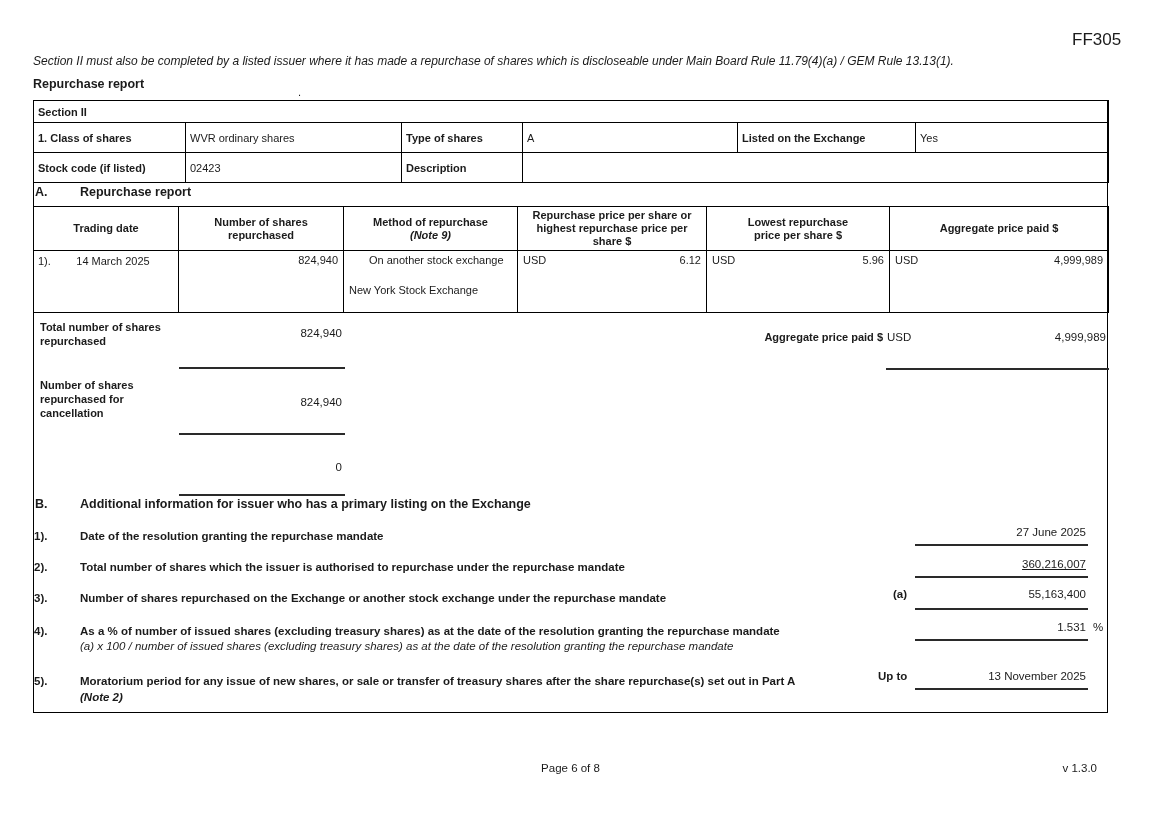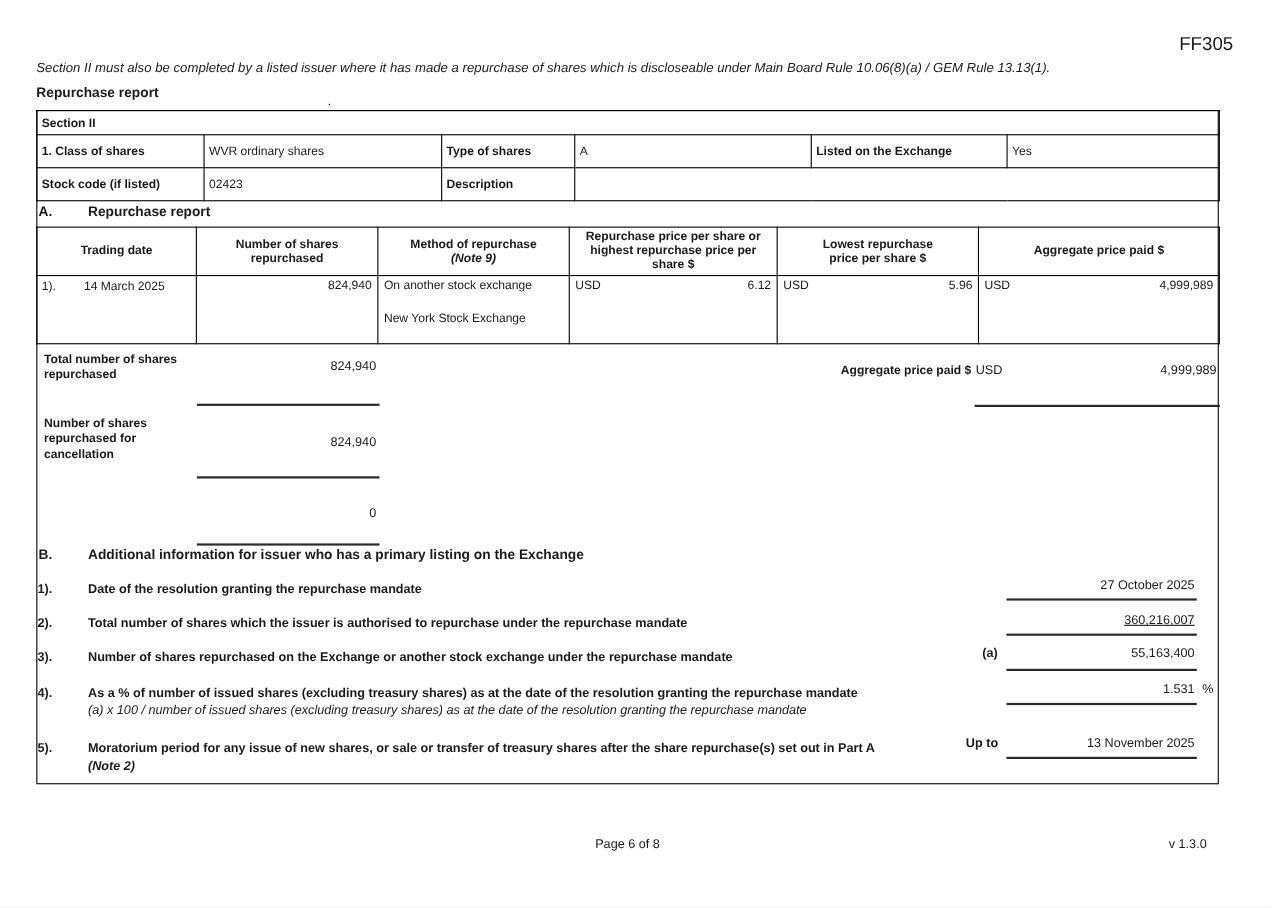--- a/index.html
+++ b/index.html
@@ -30,21 +30,21 @@
   .t-main tr.hrow td{height:38px;text-align:center;font-weight:bold;vertical-align:middle;padding:2px;}
   .t-main tr.drow td{height:55px;vertical-align:top;padding:3px 5px;}
   .hd{white-space:pre-line;line-height:13px;margin:0 auto;}
   .w122{max-width:122px;}
   .w118{max-width:118px;}
   .cell-trading{position:relative;}
   .idx{position:absolute;left:4px;top:4px;}
   .tdate{text-align:center;padding-left:14px;line-height:13px;padding-top:1px;}
   .split{display:flex;justify-content:space-between;line-height:13px;}
   .m2{margin-top:17px;line-height:13px;}
-  .ln1{line-height:13px;}
+  .ln1{line-height:13px;margin-left:20px;}
 
   .tot-label{font-size:11px;font-weight:bold;line-height:14px;width:150px;}
   .tot-value{font-size:11.5px;width:163px;text-align:right;}
   .uline{height:2px;background:#2a2a2a;}
 
   .sec-letter{font-size:12.5px;font-weight:bold;}
   .sec-title{font-size:12.5px;font-weight:bold;white-space:nowrap;}
 
   .b-num{font-size:11.5px;font-weight:bold;}
   .b-label{font-size:11.5px;font-weight:bold;white-space:nowrap;}
@@ -56,21 +56,21 @@
 
   .footer-page{left:33px;top:762px;width:1075px;text-align:center;font-size:11.5px;}
   .footer-ver{left:995px;top:762px;width:102px;text-align:right;font-size:11.5px;}
 </style>
 </head>
 <body>
 
 <div class="page">
 
   <div class="abs ff305">FF305</div>
-  <div class="abs intro">Section II must also be completed by a listed issuer where it has made a repurchase of shares which is discloseable under Main Board Rule 10.06(8)(a) / GEM Rule 13.13(1).</div>
+  <div class="abs intro">Section II must also be completed by a listed issuer where it has made a repurchase of shares which is discloseable under Main Board Rule 11.79(4)(a) / GEM Rule 13.13(1).</div>
   <div class="abs doc-title">Repurchase report</div>
   <div class="abs stray">.</div>
 
   <div class="abs outer-box"></div>
 
   <table class="frm t-top">
     <colgroup>
       <col style="width:152px">
         <col style="width:216px">
         <col style="width:121px">
@@ -183,21 +183,21 @@
   <div class="abs uline" style="left:179px;top:433px;width:166px;"></div>
 
   <div class="abs tot-value" style="left:179px;top:461px;">0</div>
   <div class="abs uline" style="left:179px;top:494px;width:166px;"></div>
 
   <div class="abs sec-letter" style="left:35px;top:497px;">B.</div>
   <div class="abs sec-title" style="left:80px;top:497px;">Additional information for issuer who has a primary listing on the Exchange</div>
 
   <div class="abs b-num" style="left:34px;top:530px;">1).</div>
   <div class="abs b-label" style="left:80px;top:530px;">Date of the resolution granting the repurchase mandate</div>
-  <div class="abs b-value" style="top:526px;">27 October 2025</div>
+  <div class="abs b-value" style="top:526px;">27 June 2025</div>
   <div class="abs uline b-line" style="top:544px;"></div>
 
   <div class="abs b-num" style="left:34px;top:561px;">2).</div>
   <div class="abs b-label" style="left:80px;top:561px;">Total number of shares which the issuer is authorised to repurchase under the repurchase mandate</div>
   <div class="abs b-value" style="top:558px;text-decoration:underline;">360,216,007</div>
   <div class="abs uline b-line" style="top:576px;"></div>
 
   <div class="abs b-num" style="left:34px;top:592px;">3).</div>
   <div class="abs b-label" style="left:80px;top:592px;">Number of shares repurchased on the Exchange or another stock exchange under the repurchase mandate</div>
   <div class="abs b-marker" style="left:893px;top:588px;">(a)</div>

